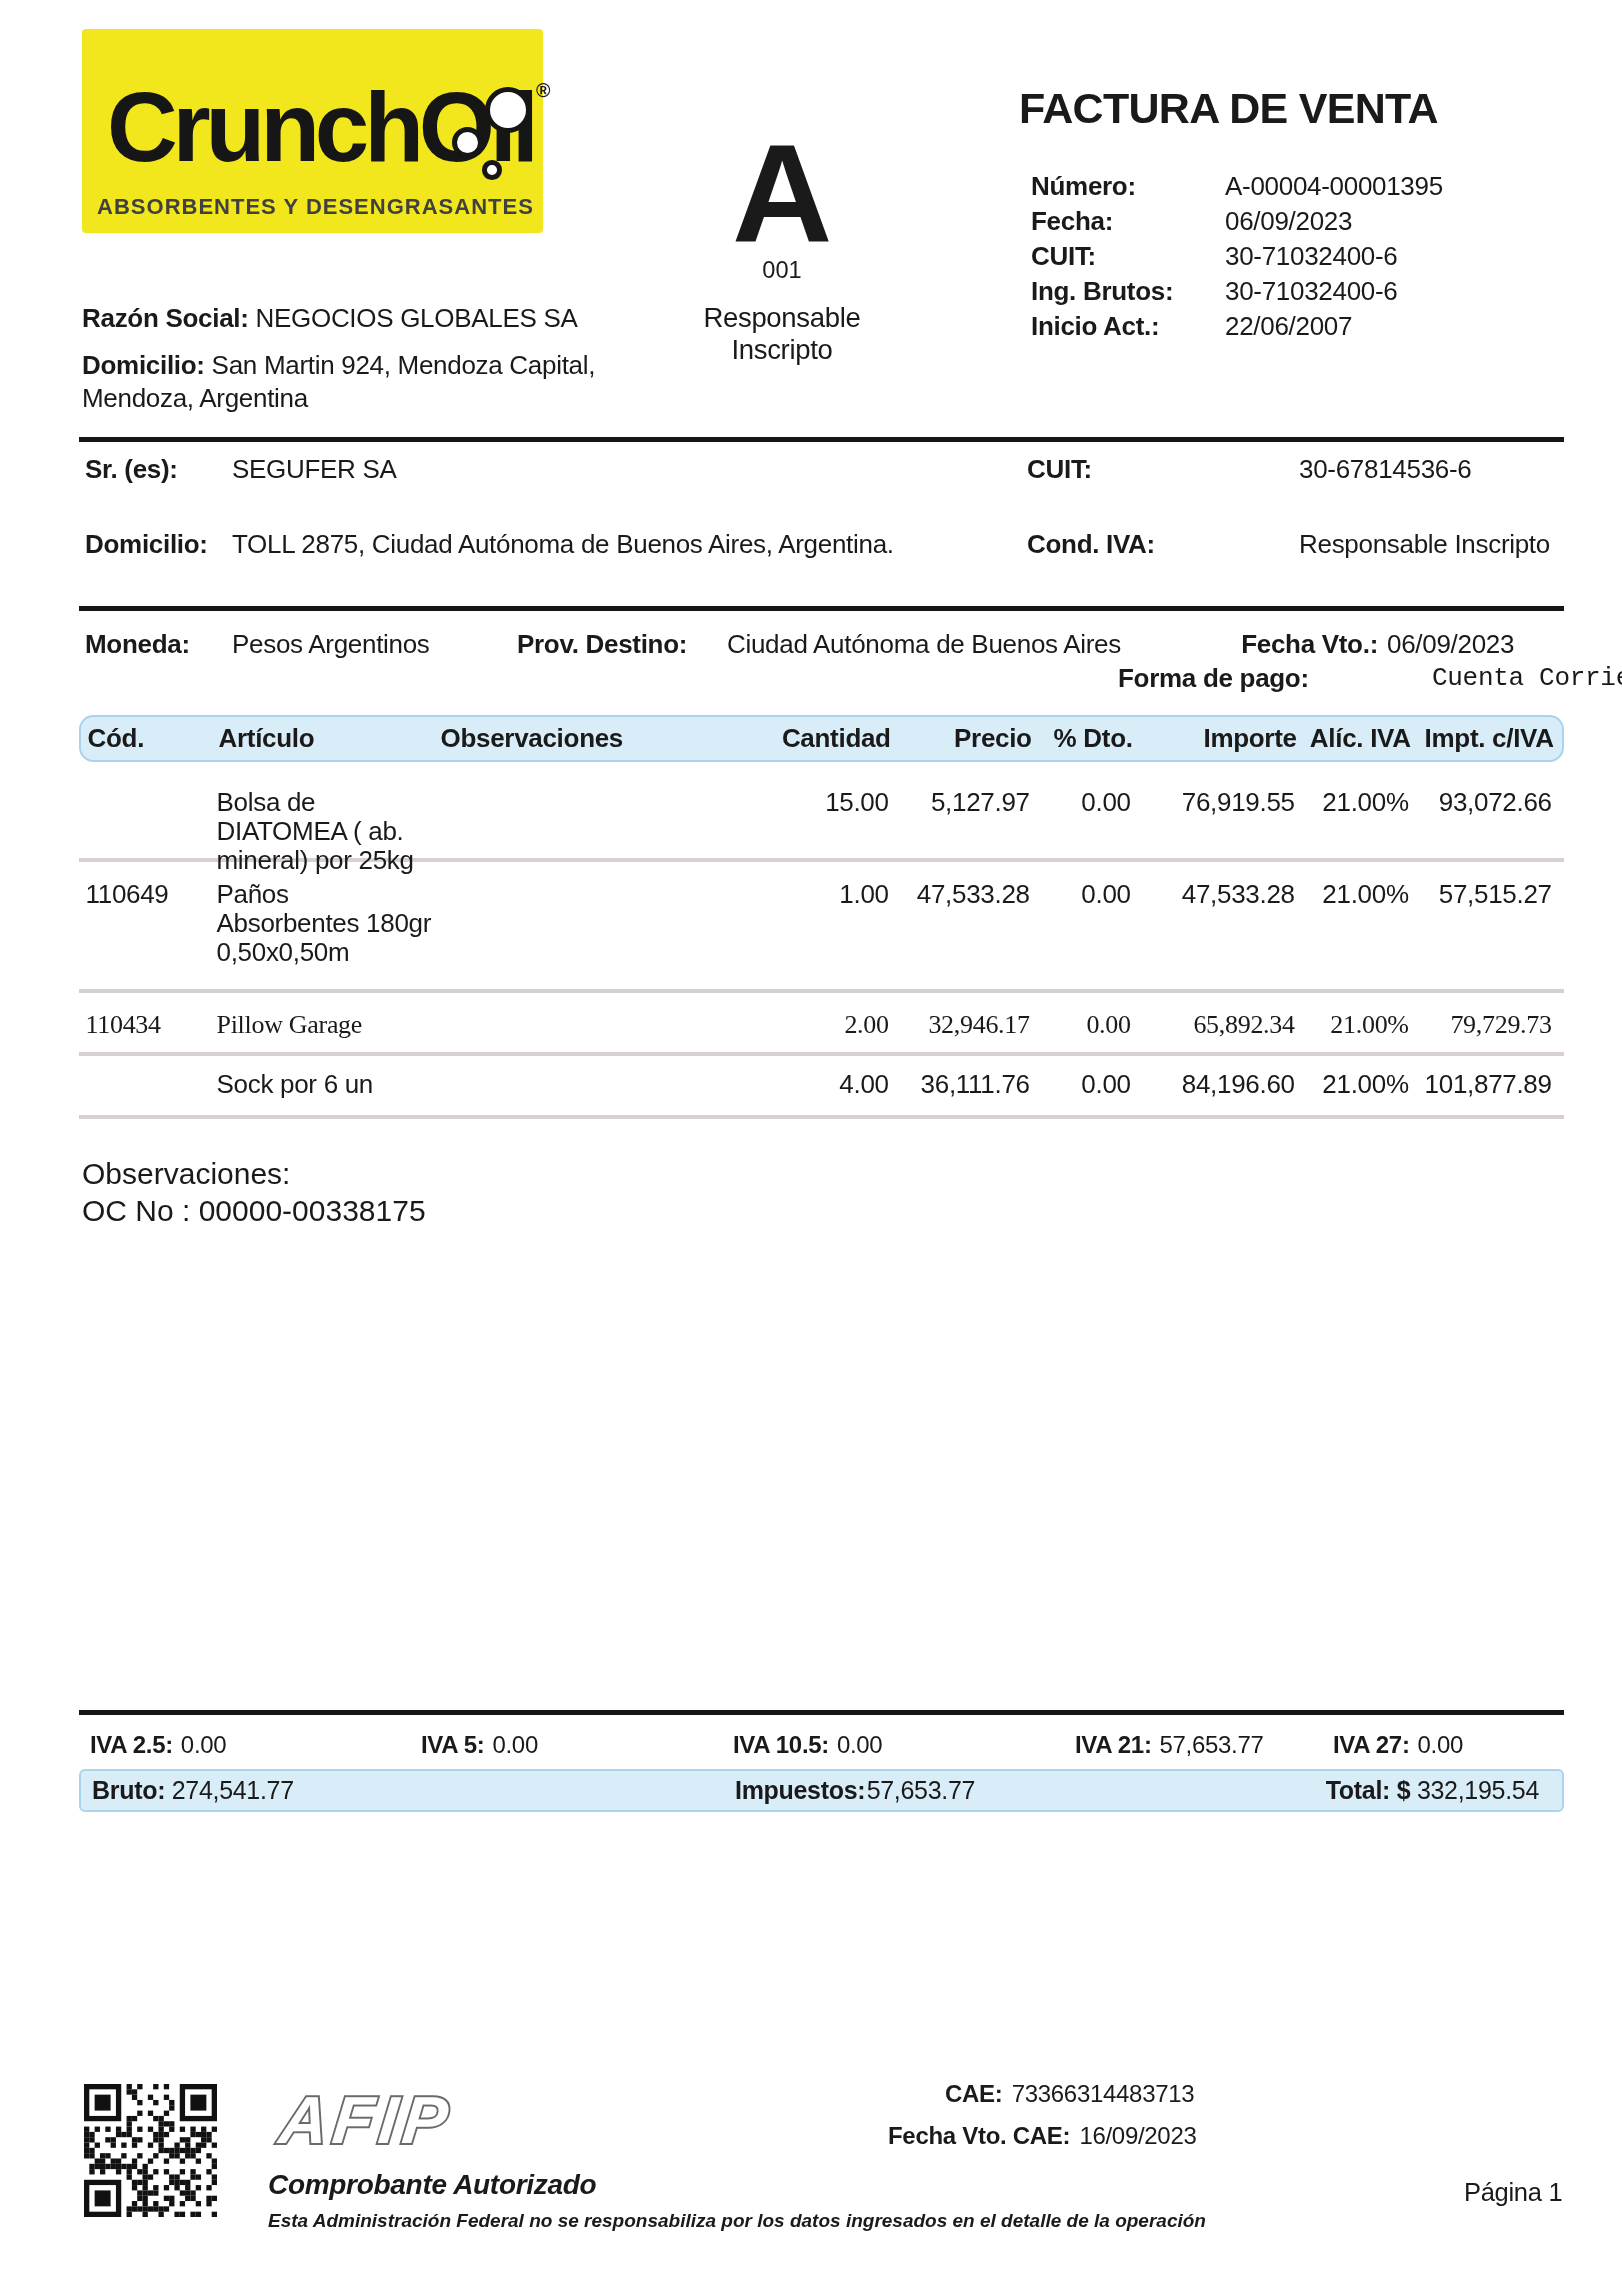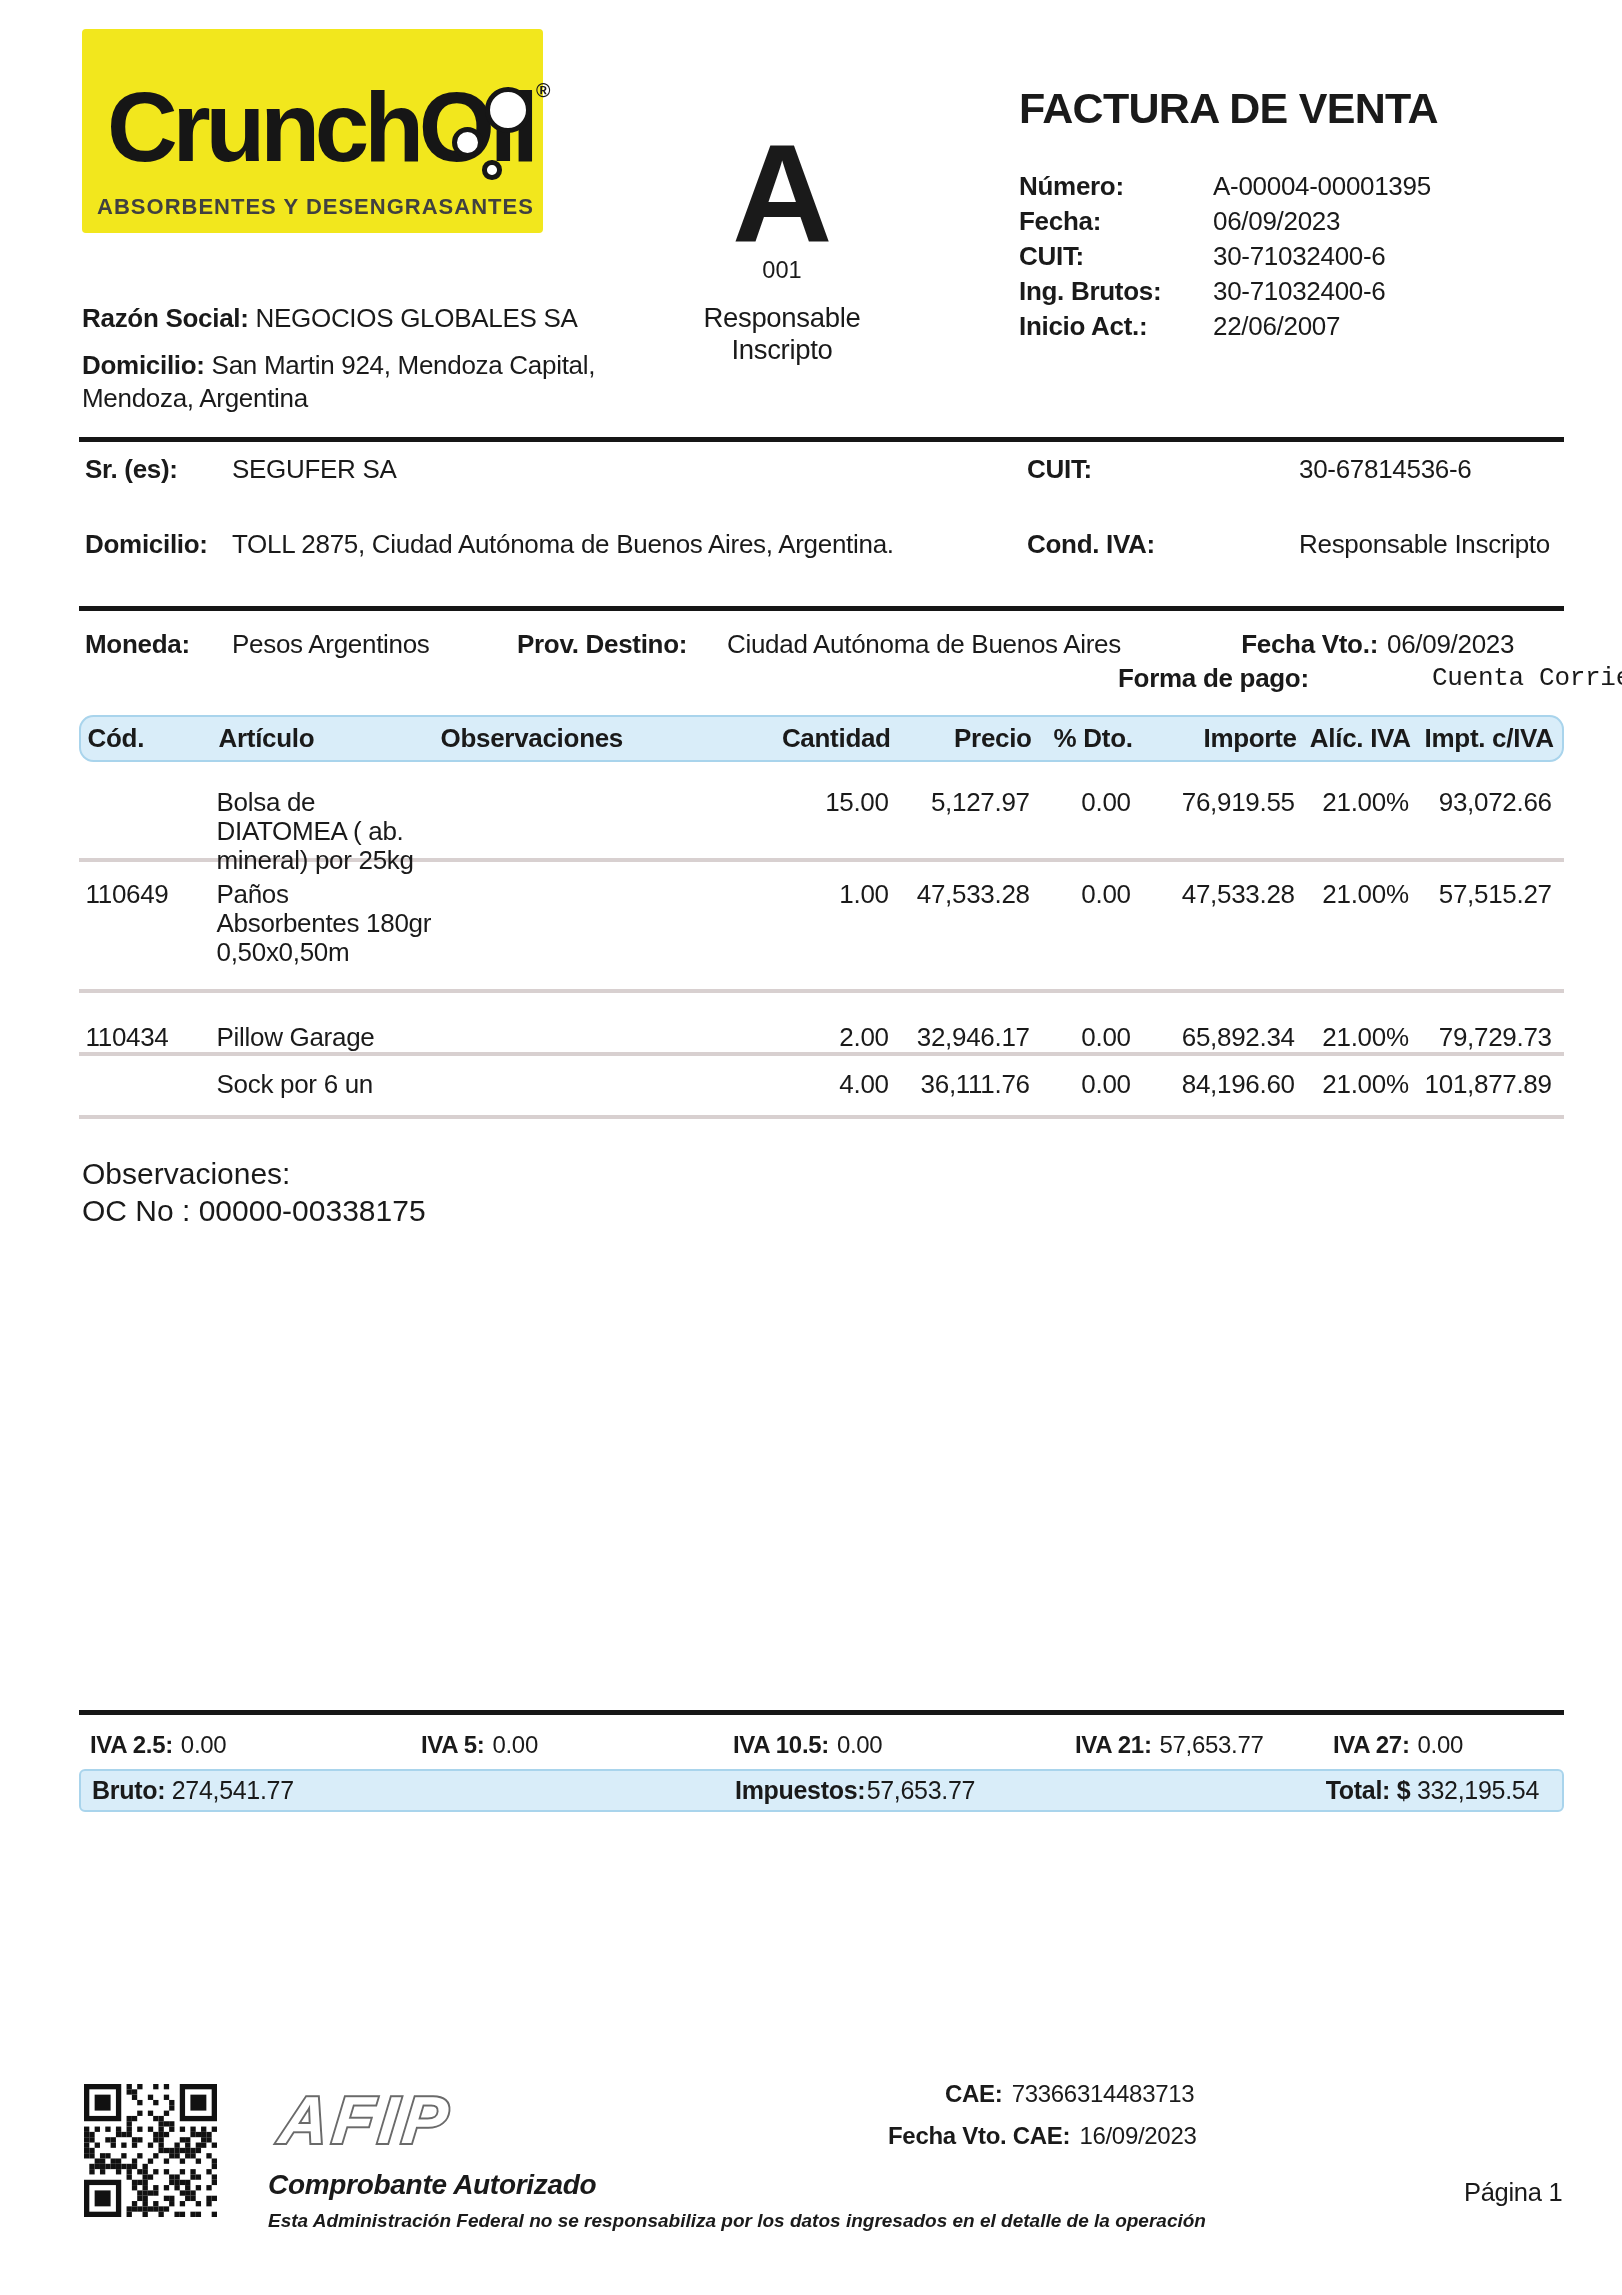--- a/index.html
+++ b/index.html
@@ -22,21 +22,21 @@
   .tagline { position:absolute; right:9.2px; bottom:13px; font-size:22px; font-weight:bold;
              letter-spacing:1px; color:#404040; }
   
   .letter-block { position:absolute; left:664px; top:124px; width:236px; text-align:center; }
   .letter-a { font-size:139px; font-weight:bold; line-height:1; }
   .letter-code { font-size:23.6px; margin-top:-6.5px; letter-spacing:0; }
   .letter-caption { font-size:27.5px; margin-top:18.3px; }
   
   .doc-title { position:absolute; left:1019px; top:84px; font-size:43px; font-weight:bold; letter-spacing:-0.7px; }
   .inv-fields { position:absolute; left:1019px; top:169px; font-size:26px; }
-  .inv-row { display:flex; height:35px; align-items:center; }
+  .inv-row { display:flex; height:35px; align-items:center;margin-left:12px; }
   .inv-row .lbl { width:194px; font-weight:bold; }
   
   .seller { position:absolute; left:82px; top:302px; width:628px; font-size:26px; line-height:33px; }
   .seller .dom { margin-top:14.4px; }
   b.inl { font-weight:bold; }
   
   .rule { position:absolute; left:79px; width:1485px; height:5.2px; background:#161616; }
   .rule1 { top:437px; } .rule2 { top:606px; } .rule3 { top:1710px; }
   
   .abs { position:absolute; font-size:26px; white-space:nowrap; }
@@ -44,21 +44,21 @@
   
   .thead { position:absolute; left:79px; top:715px; width:1485px; height:47px;
            background:#d9edf9; border:2px solid #a9d4ec; border-radius:14.4px;
            display:grid; grid-template-columns:131px 222px 275px 183px 141px 101px 164px 114px 143px;
            align-items:center; font-size:26px; font-weight:bold; }
   .tbody { position:absolute; left:79px; top:762px; width:1485px; font-size:26px; }
   .item-row { display:grid; grid-template-columns:131px 222px 275px 183px 141px 101px 164px 114px 143px;
               border-bottom:4.6px solid #d8d0d0; line-height:29px; }
   .row-1 { height:100px; padding-top:26px; }
   .row-2 { height:131px; padding-top:18.3px; }
-  .row-3 { height:63px;  padding-top:30px; }
+  .row-3 { height:63px;  padding-top:17px;font-family:Liberation Serif, serif; }
   .row-4 { height:63px;  padding-top:14.4px; }
   .c-left  { text-align:left;  padding-left:6.5px; }
   .c-right { text-align:right; }
   .thead .c-right, .item-row .c-right { padding-right:1.3px; }
   
   .obs { position:absolute; left:82px; top:1155px; font-size:30px; line-height:37px; letter-spacing:0; }
   
   .iva-row { position:absolute; top:1731px; left:0; width:1622px; height:29px; font-size:24px; }
   .iva-item { position:absolute; white-space:nowrap; }
   .iva-item .v { margin-left:7.9px; font-weight:normal; }

